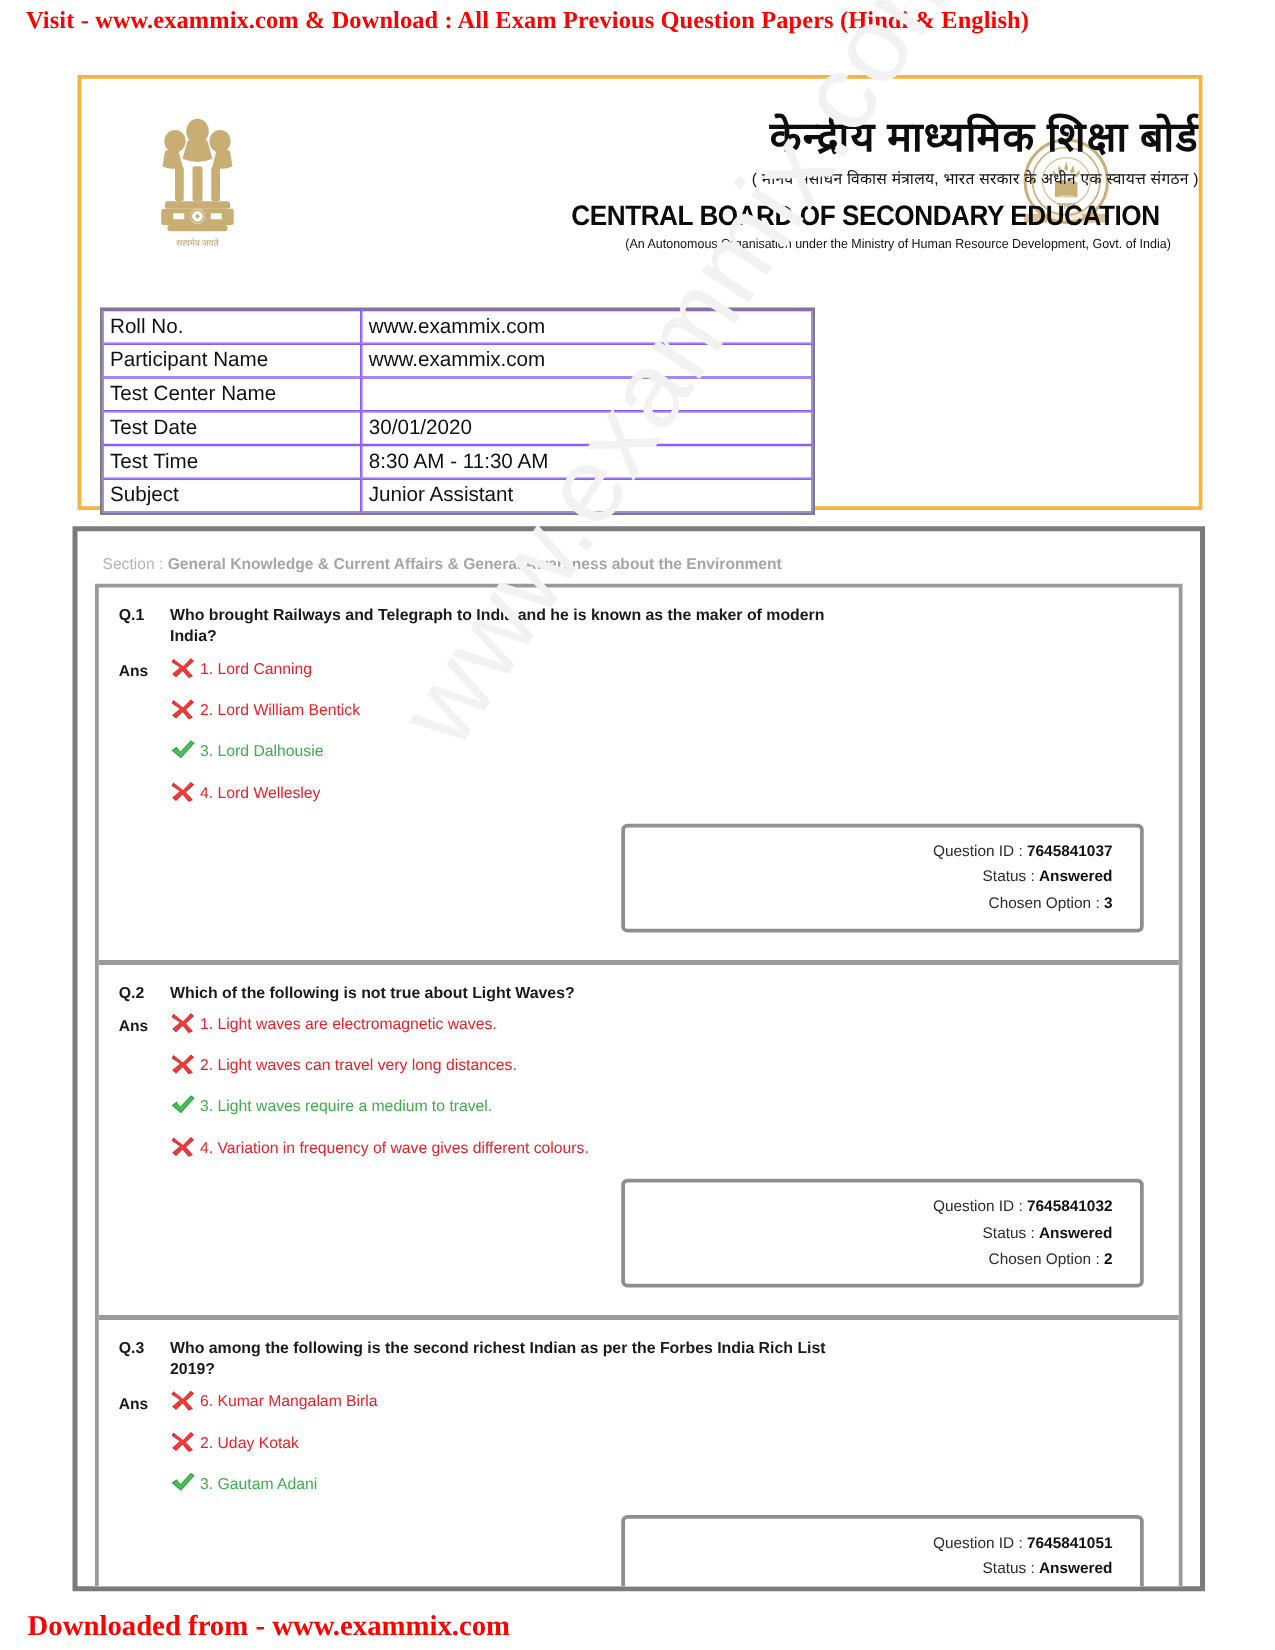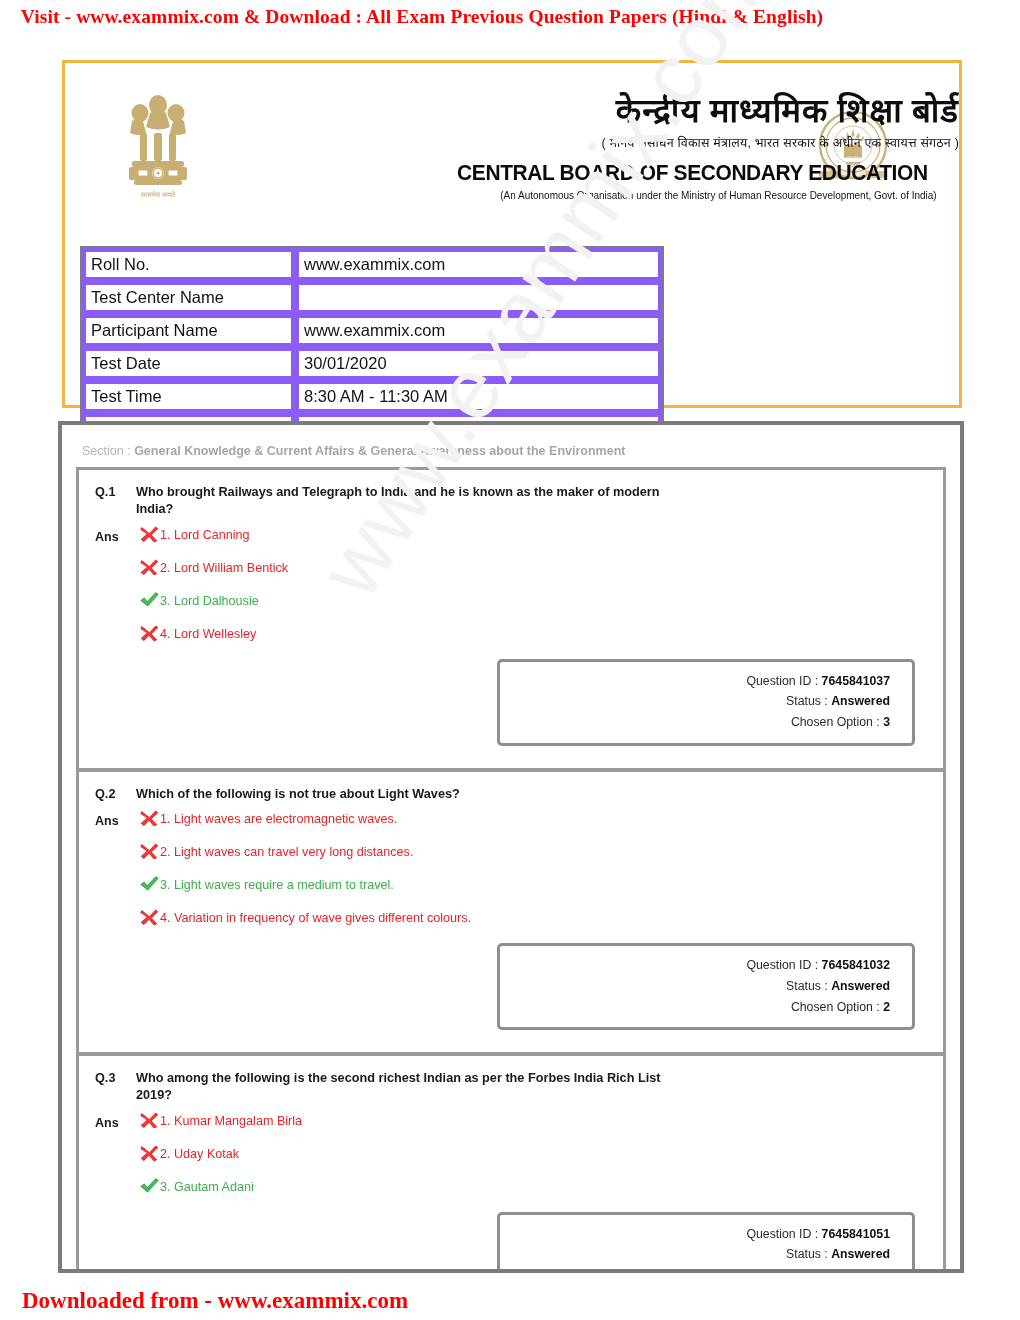--- a/index.html
+++ b/index.html
@@ -105,21 +105,21 @@
   .info-table {
     position: absolute;
     left: 15px;
     top: 183px;
     border-collapse: separate;
     border-spacing: 0;
     border: 2px solid #7d7d7d;
     background: #fff;
   }
   .info-table td {
-    border: 4px solid #8b5cf6;
+    border: 1px solid #8b5cf6;
     font-size: 16.5px;
     color: #121212;
     font-family: "Liberation Sans", sans-serif;
     padding: 2px 4px 3px 5px;
     height: 20px;
     vertical-align: middle;
     line-height: 1.1;
   }
   .info-table td.lbl { width: 196px; }
   .info-table td.val { width: 350px; }
@@ -195,21 +195,20 @@
     flex: 0 0 41px;
     padding-top: 3px;
   }
   .options { flex: 1 1 auto; }
 
   .opt {
     display: flex;
     align-items: flex-start;
     margin-bottom: 16px;
     min-height: 17px;
-    text-align: right;
   }
   .opt:last-child { margin-bottom: 0; }
 
   .mark {
     width: 24px;
     flex: 0 0 24px;
     height: 17px;
     position: relative;
     top: -2px;
   }
@@ -332,26 +331,26 @@
     </div>
   </div>
 
   <table class="info-table">
     <tbody>
         <tr>
           <td class="lbl">Roll No.</td>
           <td class="val">www.exammix.com</td>
         </tr>
         <tr>
+          <td class="lbl">Participant Name</td>
+          <td class="val">www.exammix.com</td>
+        </tr>
+        <tr>
           <td class="lbl">Test Center Name</td>
           <td class="val"></td>
-        </tr>
-        <tr>
-          <td class="lbl">Participant Name</td>
-          <td class="val">www.exammix.com</td>
         </tr>
         <tr>
           <td class="lbl">Test Date</td>
           <td class="val">30/01/2020</td>
         </tr>
         <tr>
           <td class="lbl">Test Time</td>
           <td class="val">8:30 AM - 11:30 AM</td>
         </tr>
         <tr>
@@ -463,21 +462,21 @@
           <div class="q-text">Who among the following is the second richest Indian as per the Forbes India Rich List 2019?</div>
         </div>
         <div class="ans-row">
           <div class="ans-label">Ans</div>
           <div class="options">
             <div class="opt wrong">
               <span class="mark"><svg viewBox="0 0 24 20" width="21" height="18">
                   <path d="M3 2 L12 9 L19 1.5 L22 4 L14.5 11 L21 18 L17 19.5 L11.5 13 L5.5 19 L2 16 L9 10 L1.5 5 Z" fill="#e02020"></path>
                   <path d="M4 3 L11.5 9.3 L18.5 2.5 L20.5 4.2 L13.8 10.8 L19.8 17.4 L17 18.4 L11.4 12.3 L5.6 17.8 L3.2 15.6 L9.2 10 L2.8 5.2 Z" fill="#ef3b3b"></path>
                 </svg></span>
-              <span class="opt-text">1. Kumar Mangalam Birla</span>
+              <span class="opt-text">6. Kumar Mangalam Birla</span>
             </div>
             <div class="opt wrong">
               <span class="mark"><svg viewBox="0 0 24 20" width="21" height="18">
                   <path d="M3 2 L12 9 L19 1.5 L22 4 L14.5 11 L21 18 L17 19.5 L11.5 13 L5.5 19 L2 16 L9 10 L1.5 5 Z" fill="#e02020"></path>
                   <path d="M4 3 L11.5 9.3 L18.5 2.5 L20.5 4.2 L13.8 10.8 L19.8 17.4 L17 18.4 L11.4 12.3 L5.6 17.8 L3.2 15.6 L9.2 10 L2.8 5.2 Z" fill="#ef3b3b"></path>
                 </svg></span>
               <span class="opt-text">2. Uday Kotak</span>
             </div>
             <div class="opt right">
               <span class="mark"><svg viewBox="0 0 24 20" width="21" height="18">

